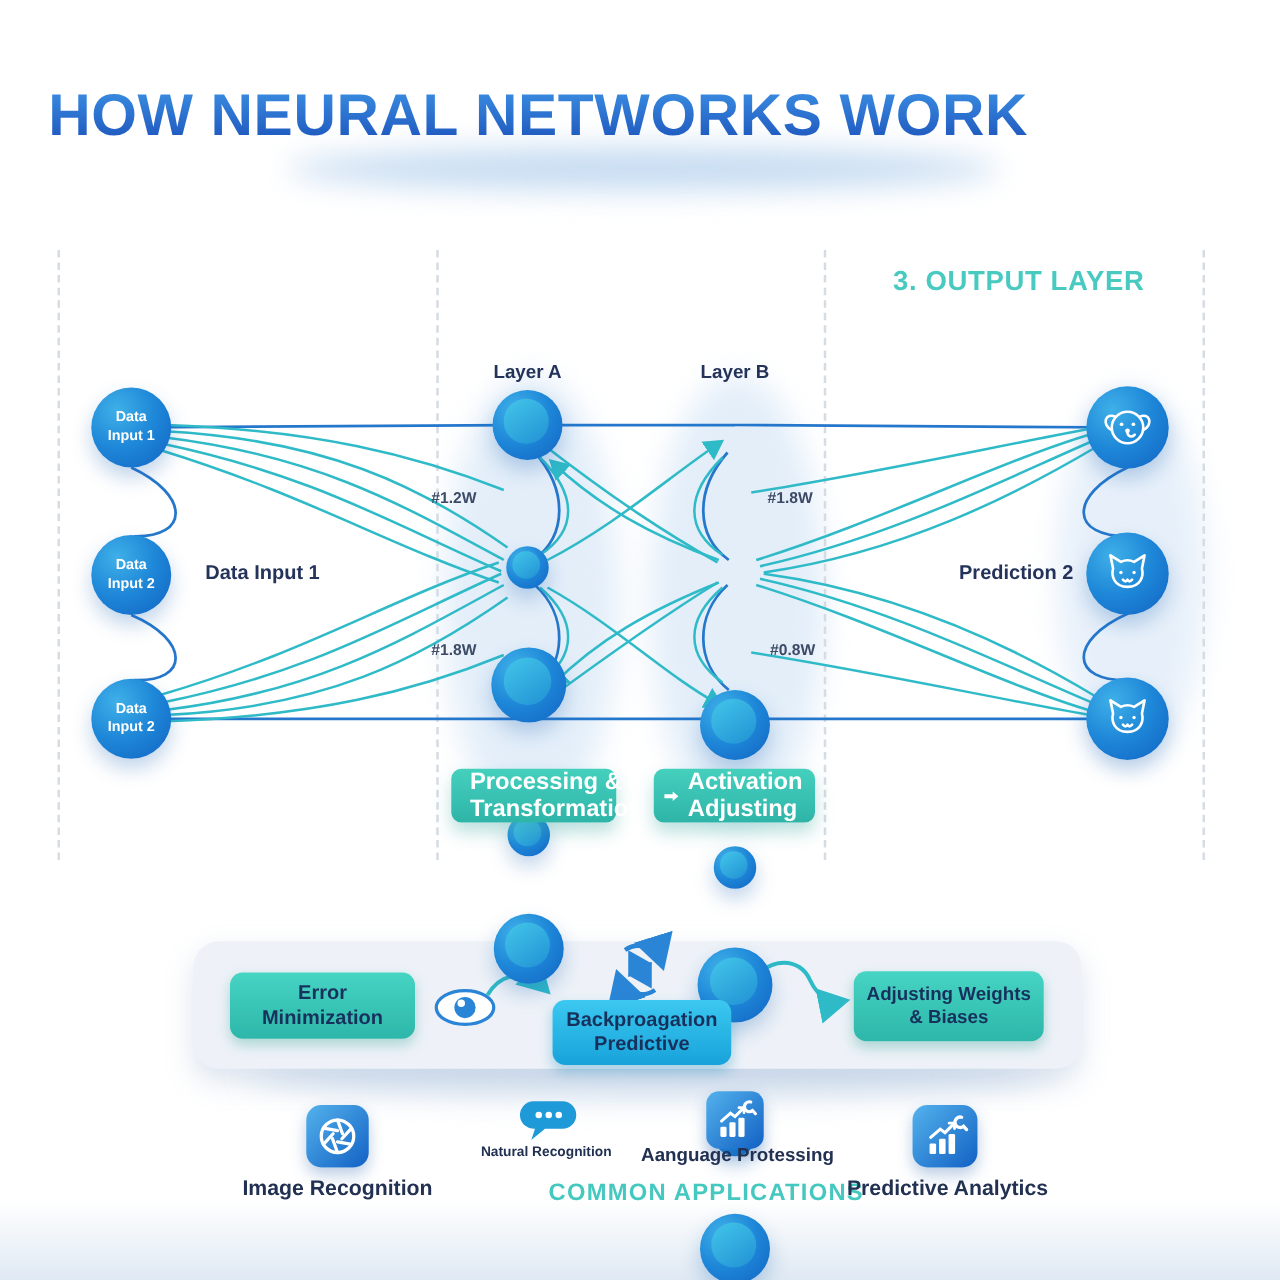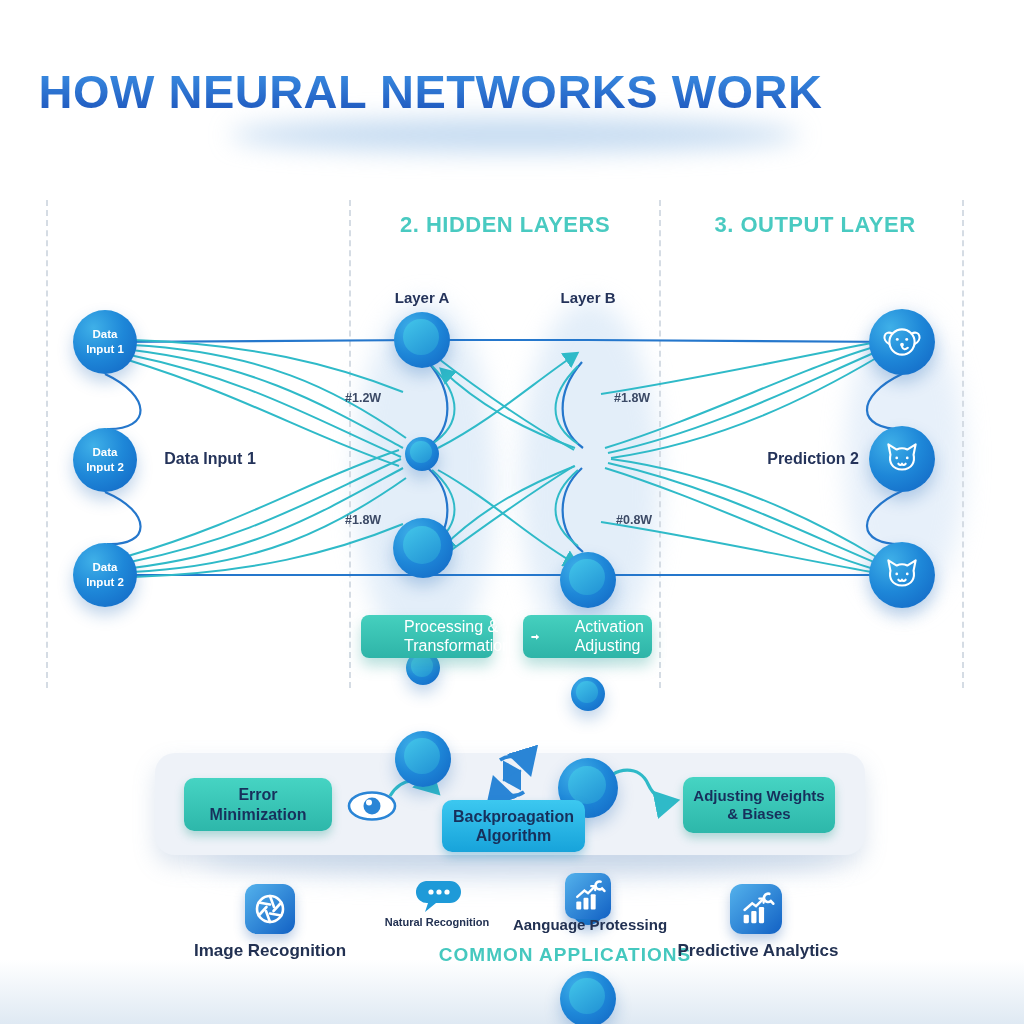--- a/index.html
+++ b/index.html
@@ -22,21 +22,21 @@
   .hnode{position:relative;}
   .hnode::after{content:"";position:absolute;left:16%;top:13%;width:64%;height:64%;border-radius:50%;
         background:linear-gradient(145deg,#43c6ea 0%,#2191d4 100%);}
   .flabel{font-size:16px;font-weight:700;color:#24335a;text-align:center;z-index:2;}
   .llabel{font-size:15px;font-weight:700;color:#24335a;text-align:center;z-index:2;}
   .wlabel{font-size:12.5px;font-weight:700;color:#3c4a66;text-align:left;z-index:2;}
   
   .badge{display:flex;align-items:center;gap:7px;padding:0 8px;border-radius:8px;z-index:2;
          background:linear-gradient(180deg,#45d0be 0%,#2eb4a8 100%);
          box-shadow:0 8px 14px rgba(60,170,160,.35);}
-  .badge .btext{color:#fff;font-size:16px;font-weight:400;line-height:1.15;margin-left:28px;}
+  .badge .btext{color:#fff;font-size:19px;font-weight:700;line-height:1.15;}
   
   #fb-panel{left:155px;top:753px;width:710px;height:102px;border-radius:20px;background:#eef2f8;
             box-shadow:0 10px 22px rgba(120,150,190,.25);z-index:0;}
   .fbox{border-radius:10px;display:flex;align-items:center;justify-content:center;text-align:center;
         z-index:2;color:#17305c;font-weight:800;line-height:1.2;}
   .teal-box{background:linear-gradient(180deg,#46d4c3 0%,#2db7aa 100%);box-shadow:0 5px 10px rgba(50,160,150,.35);}
   .cyan-box{background:linear-gradient(180deg,#3cc8f0 0%,#17a3da 100%);box-shadow:0 5px 10px rgba(30,140,190,.35);}
   
   .tile{border-radius:12px;background:linear-gradient(135deg,#54b2ec 0%,#1261c4 100%);z-index:2;
         display:flex;align-items:center;justify-content:center;box-shadow:0 6px 12px rgba(30,90,170,.3);}
@@ -58,21 +58,20 @@
   <div class="abs glow" style="left:200px;top:840px;width:640px;height:40px;background:rgba(170,195,225,.4);"></div>
   <div class="abs" id="bottom-fade"></div>
 
   <div class="abs" id="title">HOW NEURAL NETWORKS WORK</div>
 
   <div class="abs sep" style="left:46px;"></div>
   <div class="abs sep" style="left:349px;"></div>
   <div class="abs sep" style="left:659px;"></div>
   <div class="abs sep" style="left:962px;"></div>
 
-  <div class="abs sec-h" style="left:385px;width:240px;">2. HIDDEN LAYERS</div>
   <div class="abs sec-h" style="left:695px;width:240px;">3. OUTPUT LAYER</div>
 
   <svg class="layer" width="1024" height="1024" viewBox="0 0 1024 1024">
     <defs>
       <marker id="mT" markerWidth="9" markerHeight="9" refX="6" refY="4.5" orient="auto">
         <path d="M0,0 L8,4.5 L0,9 Z" fill="#2fbac8"></path>
       </marker>
       <marker id="mB" markerWidth="9" markerHeight="9" refX="6" refY="4.5" orient="auto">
         <path d="M0,0 L8,4.5 L0,9 Z" fill="#2a85d6"></path>
       </marker>
@@ -228,21 +227,21 @@
       <path d="M -11,-4 L -13,-14 L -5,-9 C -2,-10.5 2,-10.5 5,-9 L 13,-14 L 11,-4 C 12.5,2 10,10 0,10 C -10,10 -12.5,2 -11,-4 Z"></path>
       <circle cx="-5" cy="-1" r="1.3" fill="#fff" stroke="none"></circle>
       <circle cx="5" cy="-1" r="1.3" fill="#fff" stroke="none"></circle>
       <path d="M -3.5,4.5 C -2,6.2 -1,6.2 0,4.5 C 1,6.2 2,6.2 3.5,4.5"></path>
     </svg>
   </div>
   <div class="abs flabel" style="left:748px;top:450px;width:130px;">Prediction 2</div>
 
   <div class="abs" id="fb-panel"></div>
   <div class="abs fbox teal-box" style="left:184px;top:778px;width:148px;height:53px;font-size:16px;padding:0 10px;box-sizing:border-box;">Error Minimization</div>
-  <div class="abs fbox cyan-box" style="left:442px;top:800px;width:143px;height:52px;font-size:16px;padding:0 9px;box-sizing:border-box;">Backproagation Algorithm</div>
+  <div class="abs fbox cyan-box" style="left:442px;top:800px;width:143px;height:52px;font-size:16px;padding:0 9px;box-sizing:border-box;">Backproagation Predictive</div>
   <div class="abs fbox teal-box" style="left:683px;top:777px;width:152px;height:56px;font-size:15px;padding:0 10px;box-sizing:border-box;">Adjusting Weights &amp; Biases</div>
 
   <div class="abs tile" style="left:245px;top:884px;width:50px;height:50px;">
     <svg width="34" height="34" viewBox="-17 -17 34 34" stroke="#fff" stroke-width="2.6" fill="none" stroke-linecap="round">
       <circle r="13"></circle>
       <g>
         <path d="M 0,-13 L 4,-2"></path>
         <path d="M 11.3,-6.5 L 3.5,2"></path>
         <path d="M 11.3,6.5 L 0,4.5"></path>
         <path d="M 0,13 L -4,2"></path>

